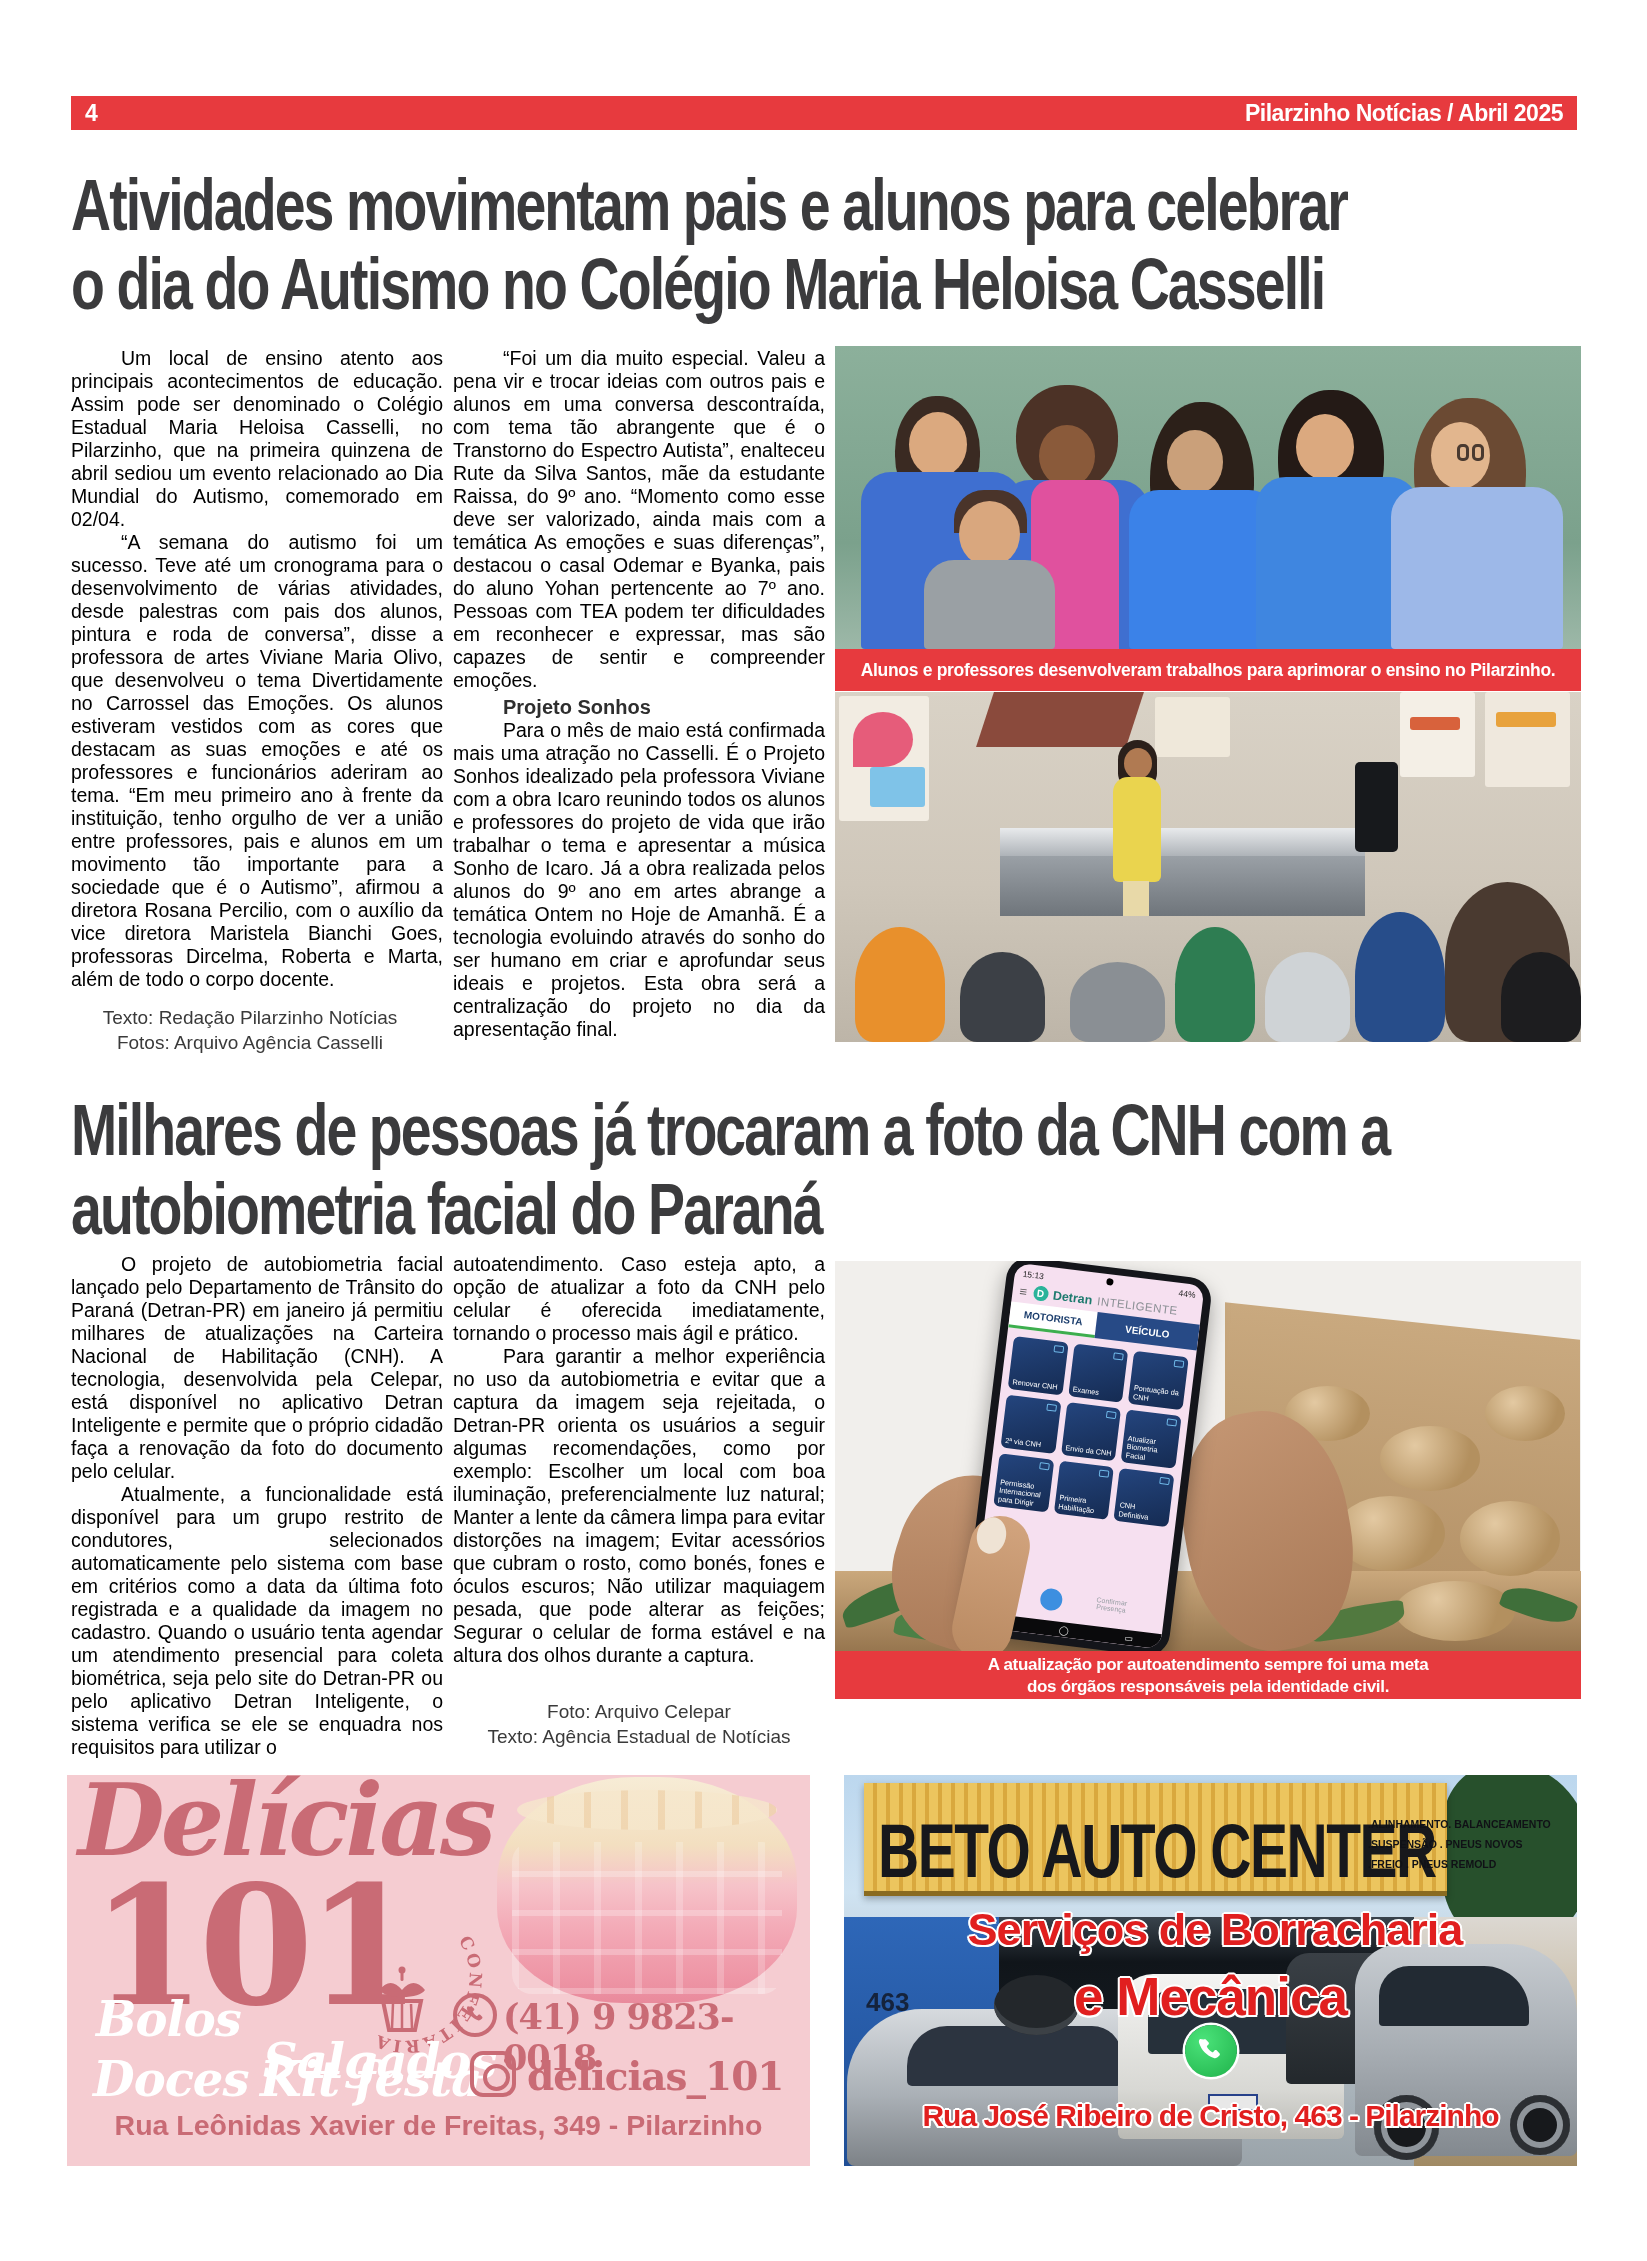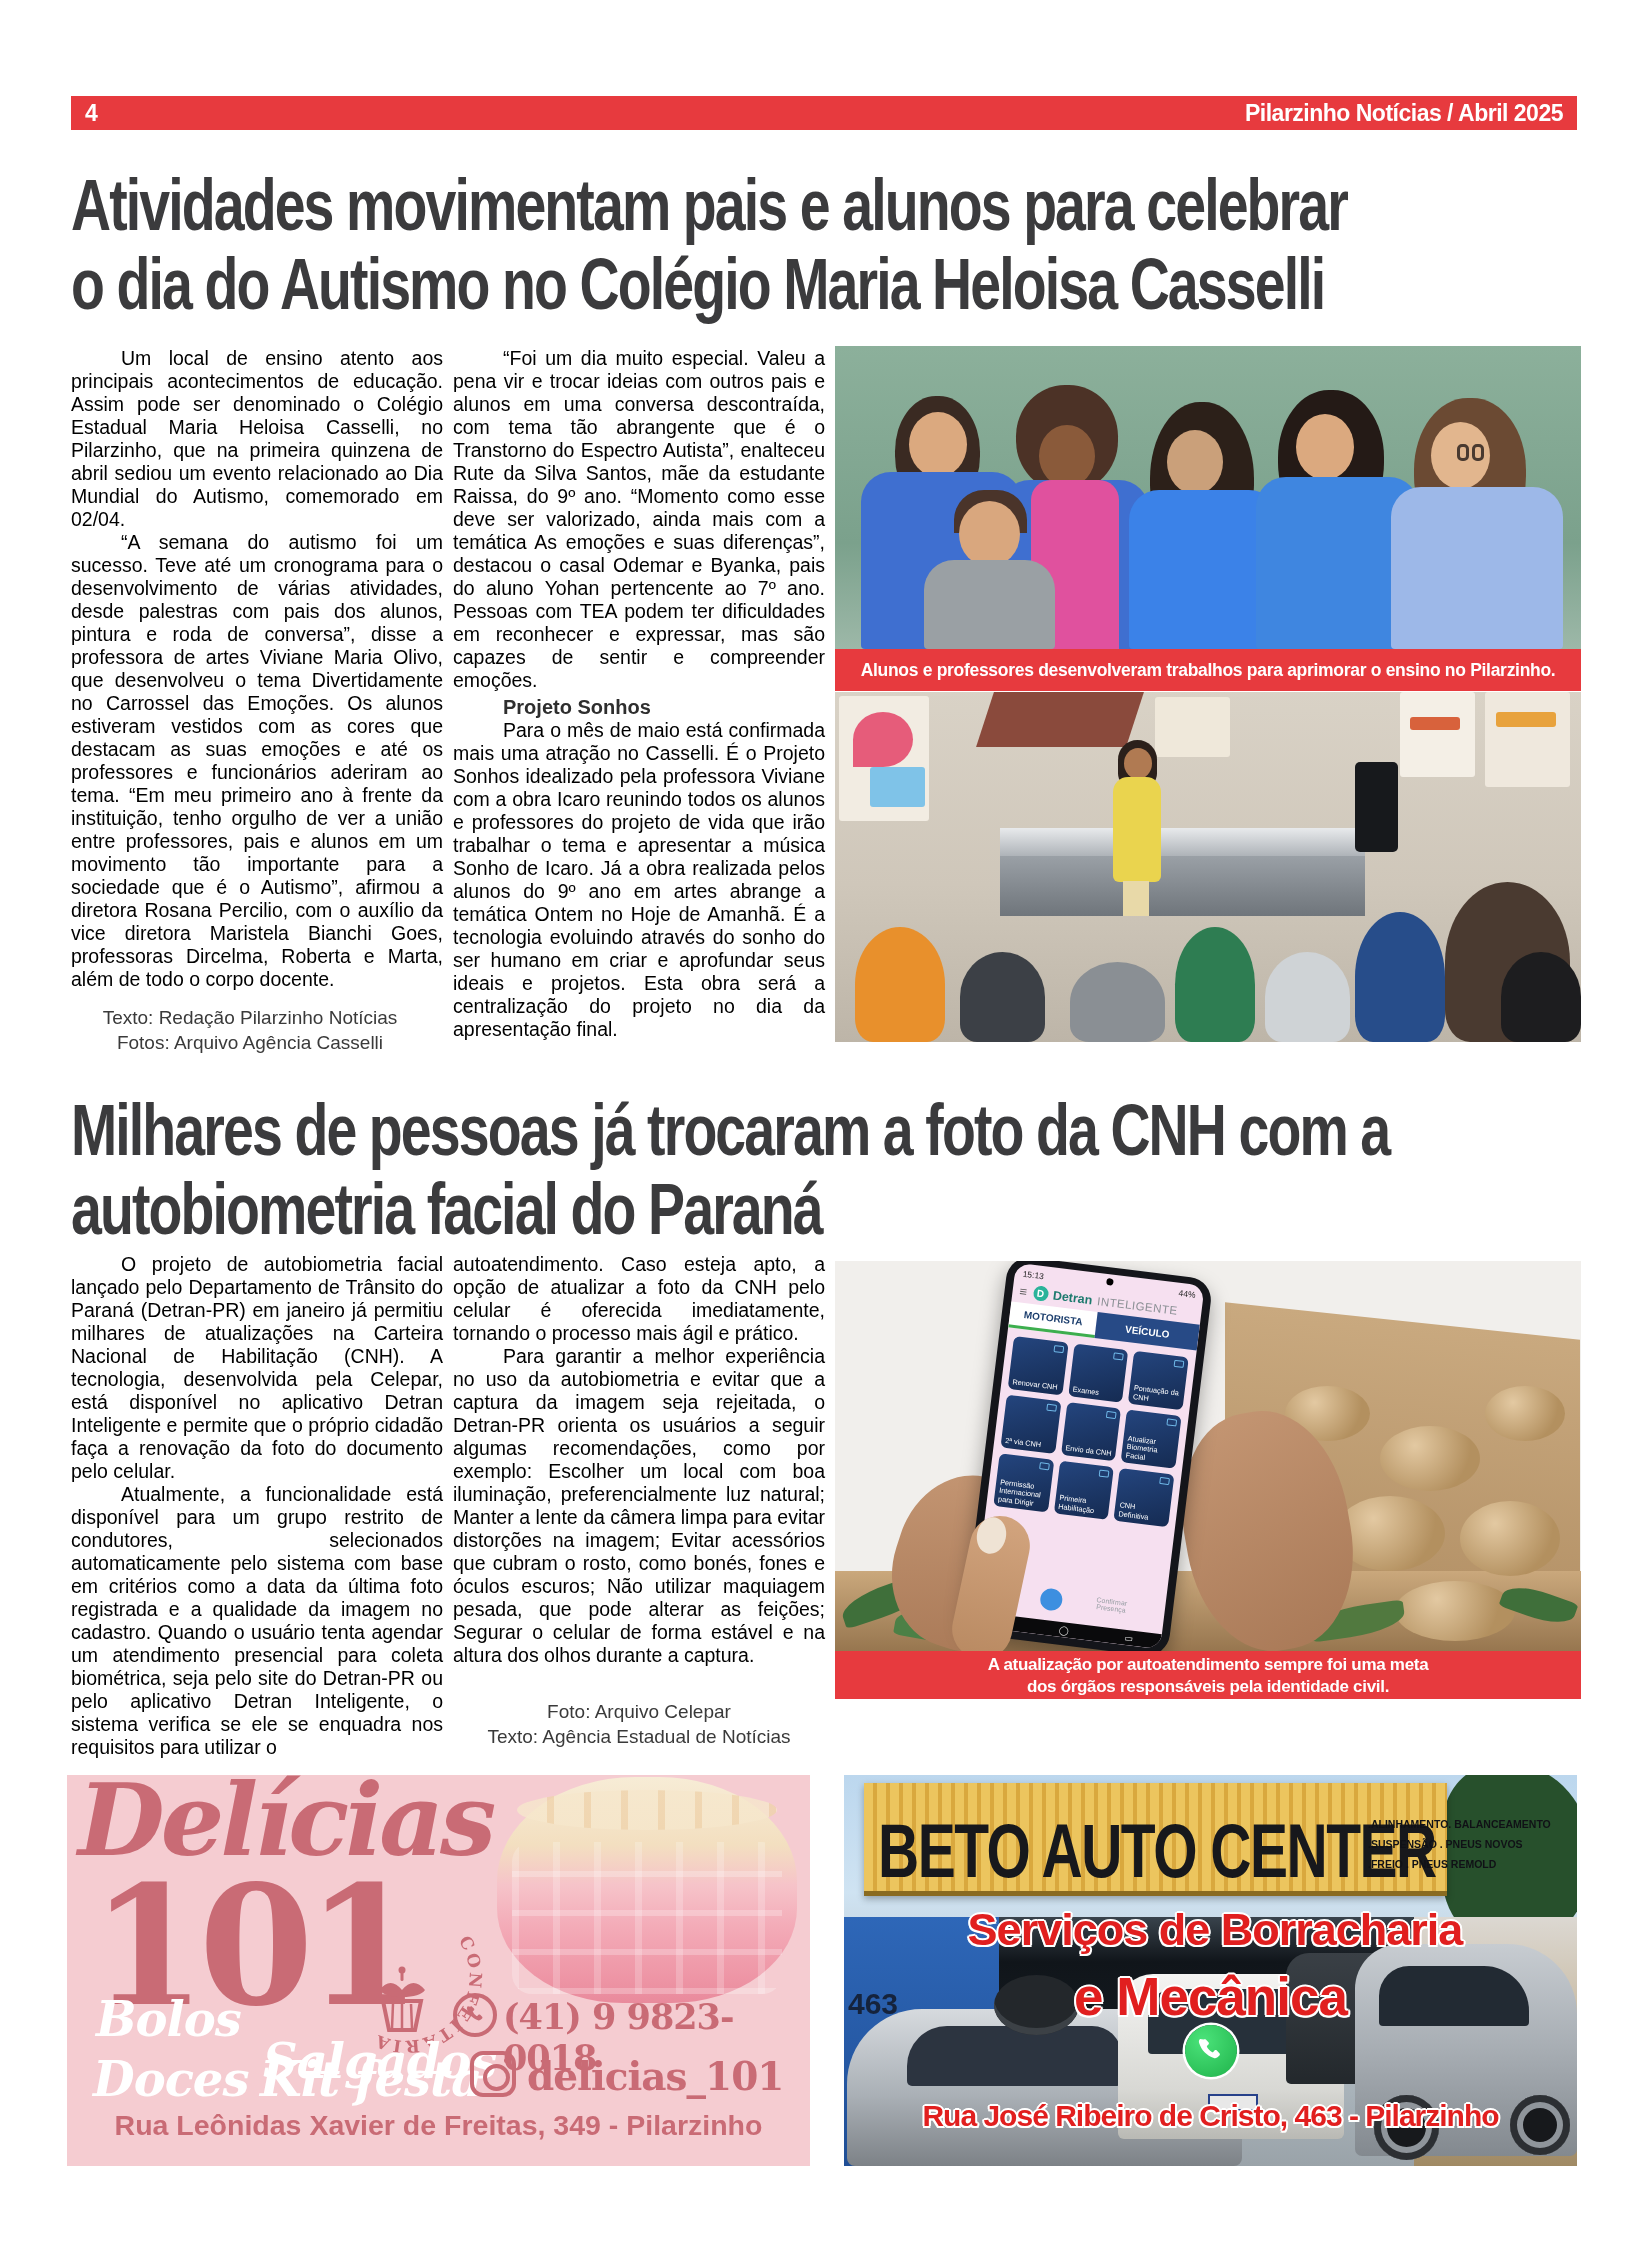--- a/index.html
+++ b/index.html
@@ -189,21 +189,21 @@
   
   .ad-beto{left:844px;top:1775px;width:733px;height:391px;background:linear-gradient(180deg,#bcd7ee 0%,#cfe3f2 30%,#b9c4cc 60%,#9aa3a9 100%);overflow:hidden;}
   .bt-tree{position:absolute;right:-15px;top:-10px;width:150px;height:180px;background:#27502c;border-radius:40% 60% 55% 45%;}
   .bt-sign{position:absolute;left:20px;top:8px;width:583px;height:113px;
            background:repeating-linear-gradient(90deg,#ecc55e 0 9px,#d9a83e 9px 13px);
            border-bottom:5px solid #8a6b20;box-shadow:0 3px 7px rgba(0,0,0,.3);}
   .bt-sign-text{position:absolute;left:14px;top:24px;font-size:76px;font-weight:bold;color:#17181c;
                 letter-spacing:-2px;white-space:nowrap;transform:scaleX(0.75);transform-origin:0 50%;}
   .bt-services{position:absolute;left:459px;top:31px;font-size:10.5px;font-weight:bold;color:#101116;line-height:20px;white-space:nowrap;padding-left:45px;}
   .bt-bluewall{position:absolute;left:0;top:142px;width:155px;height:249px;background:linear-gradient(180deg,#2e67b8,#1f4e95);}
-  .bt-463{position:absolute;left:4px;top:70px;font-size:30px;font-weight:bold;color:#152richt;color:#15233c;}
+  .bt-463{position:absolute;left:22px;top:70px;font-size:26px;font-weight:bold;color:#152richt;color:#15233c;}
   .bt-garage{position:absolute;left:155px;top:142px;width:415px;height:150px;background:linear-gradient(180deg,#39434c 0%,#10151a 30%,#171d23 100%);}
   .bt-right{position:absolute;left:570px;top:142px;width:163px;height:249px;background:linear-gradient(180deg,#dcd8d2 0%,#c2b294 55%,#a08a64 100%);}
   .car{position:absolute;}
   .car-sedan{left:3px;top:234px;width:395px;height:157px;background:linear-gradient(180deg,#d6dade 0%,#aab0b6 55%,#7d8287 100%);
              border-radius:75px 55px 8px 8px;}
   .car-sedan .win{position:absolute;left:60px;top:17px;width:215px;height:60px;background:#2c3artigo;background:#2c3440;border-radius:40px 30px 5px 5px;}
   .roof-tire{position:absolute;left:150px;top:200px;width:85px;height:60px;border-radius:50%;background:#23272b;
              box-shadow:inset 0 -7px 0 #3c4146;z-index:3;}
   .car-van{left:274px;top:199px;width:226px;height:165px;background:linear-gradient(180deg,#f4f4f2,#d8d8d4 70%,#b9b9b4 100%);border-radius:35px 35px 6px 6px;}
   .car-van .win{position:absolute;left:30px;top:15px;width:165px;height:65px;background:#26303a;border-radius:25px 25px 4px 4px;}

